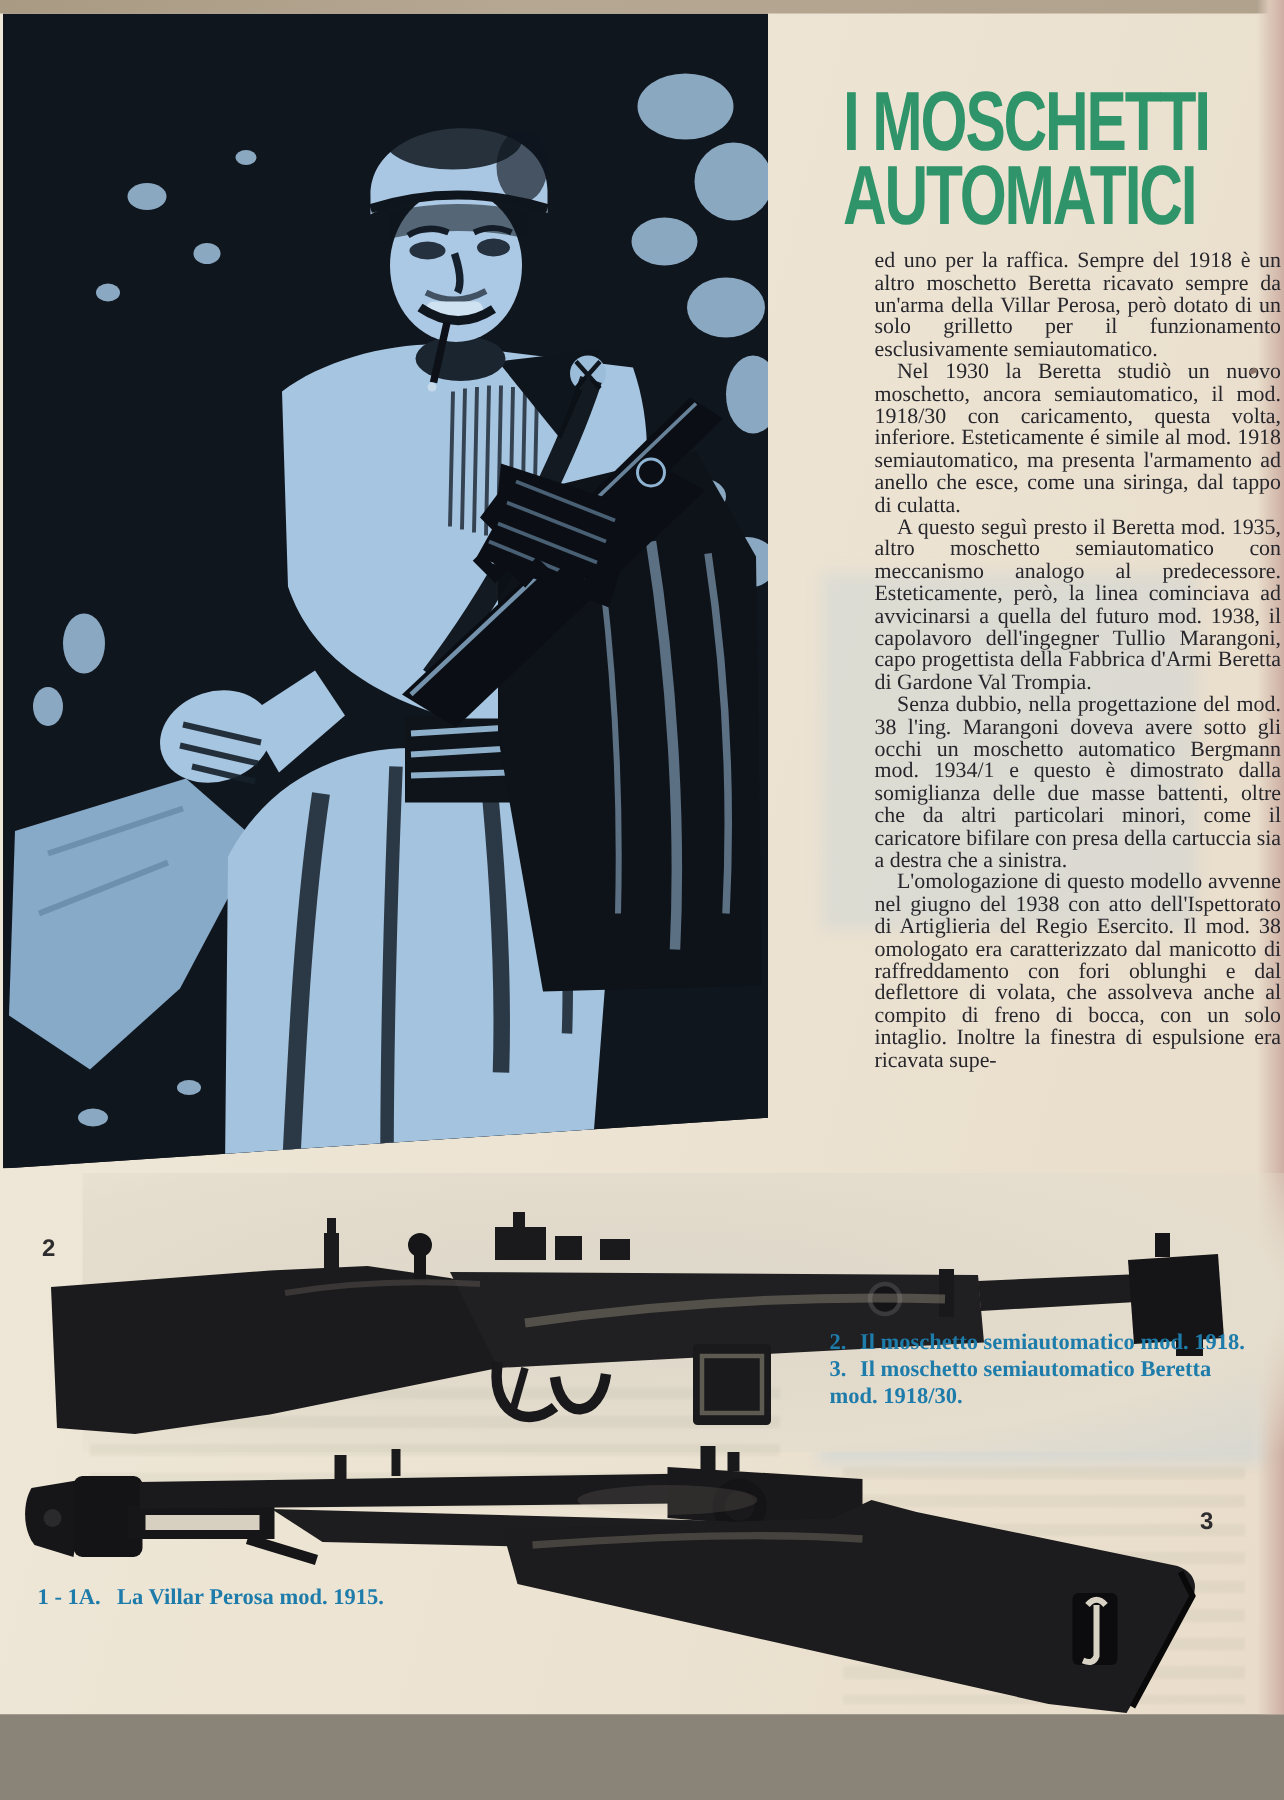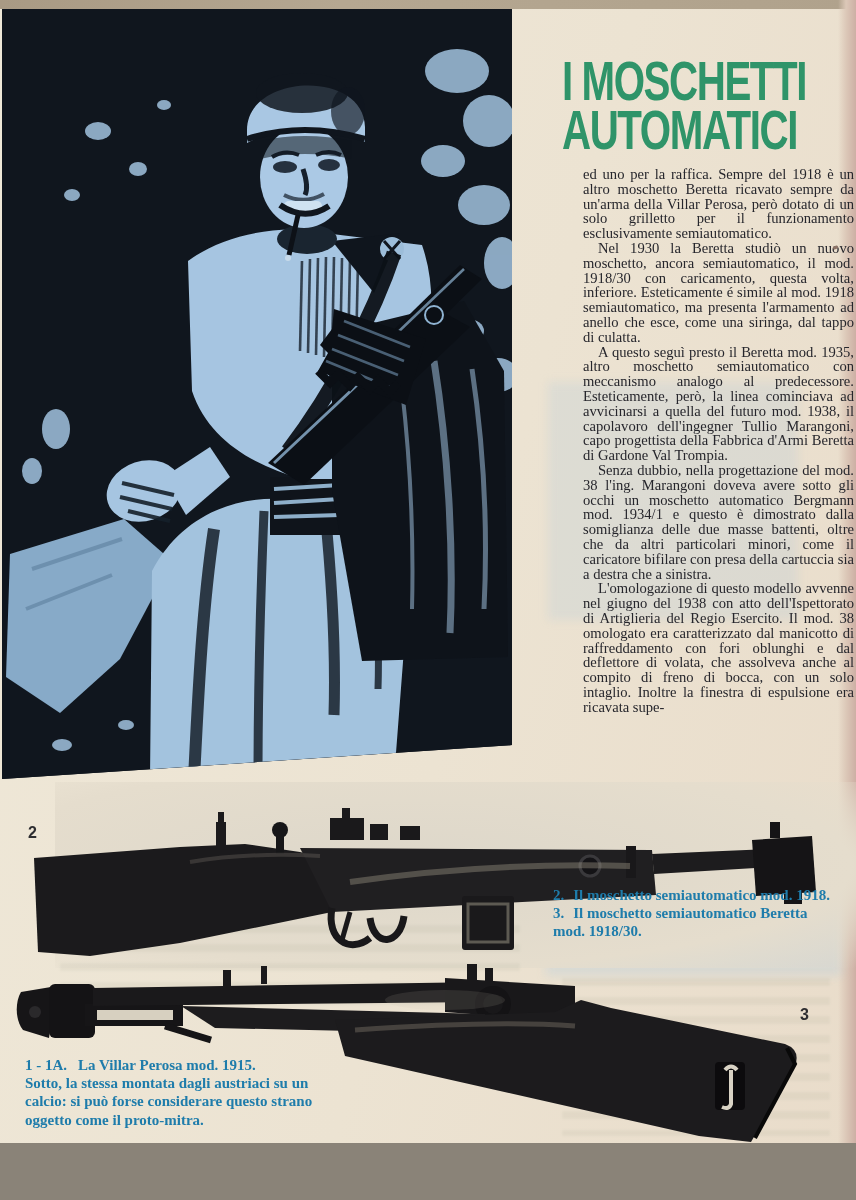--- a/index.html
+++ b/index.html
@@ -249,19 +249,19 @@
     <path d="M462,78 L454,106" stroke="#151416" stroke-width="5"></path>
     <path d="M320,62 L540,54 L566,42 L596,50 L770,86 Q786,92 780,108 L736,184 L684,178 L330,98 Z" fill="#1c1b1d"></path>
     <rect x="700" y="104" width="30" height="48" rx="4" fill="#0c0b0d"></rect>
     <path d="M710,112 q6,-7 12,0 M716,112 L716,146 Q714,152 707,149" stroke="#d8d2c4" stroke-width="4" fill="none"></path>
     <path d="M772,90 L780,106 L740,180" stroke="#090909" stroke-width="4" fill="none"></path>
     <path d="M340,72 Q480,62 560,68" stroke="#a99f8c" stroke-width="5" fill="none" opacity=".3"></path>
     <ellipse cx="430" cy="42" rx="60" ry="10" fill="#cfc6b4" opacity=".12"></ellipse>
   </svg>
   <div class="fig-label label-3">3</div>
 
-  <div class="caption caption-1"><span class="cap-num">1 - 1A.</span><span class="cap-lead">La Villar Perosa mod. 1915.</span><br><span>Sotto, la stessa montata dagli austriaci su un calcio: si può forse considerare questo strano oggetto come il proto-mitra.</span></div>
+  <div class="caption caption-1"><span class="cap-num">1 - 1A.</span><span class="cap-lead">La Villar Perosa mod. 1915.</span><br></div>
 
   <div class="footer">diana-ARMI  I  21</div>
 
   <div class="speck speck-a"></div>
   <div class="speck speck-b"></div>
 </div>
 
 </body></html>

